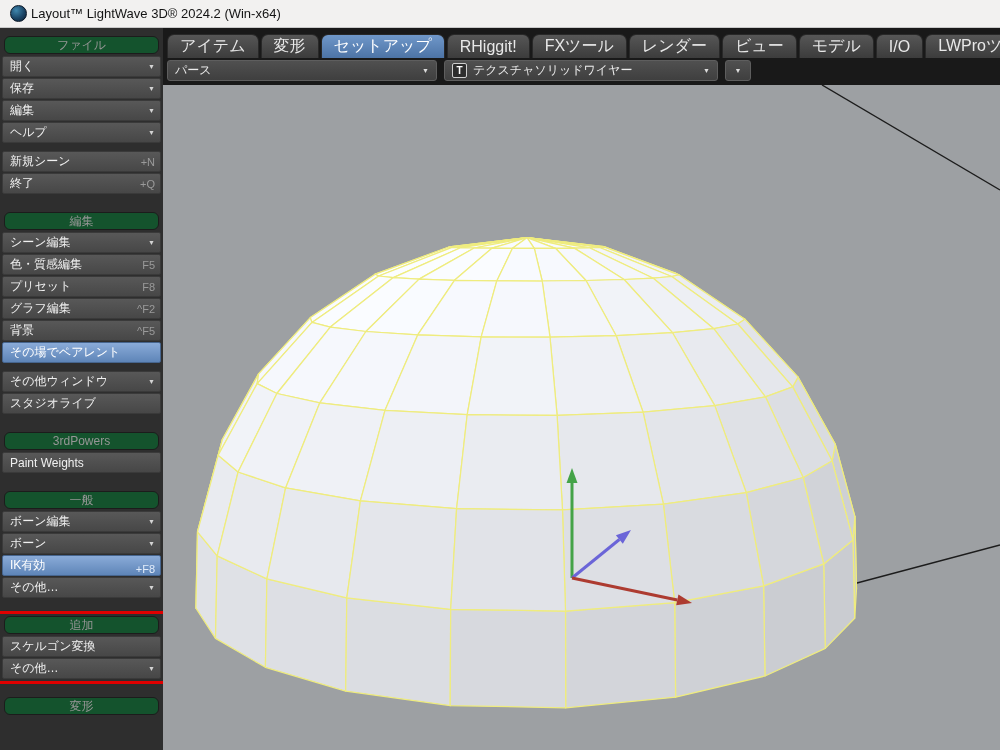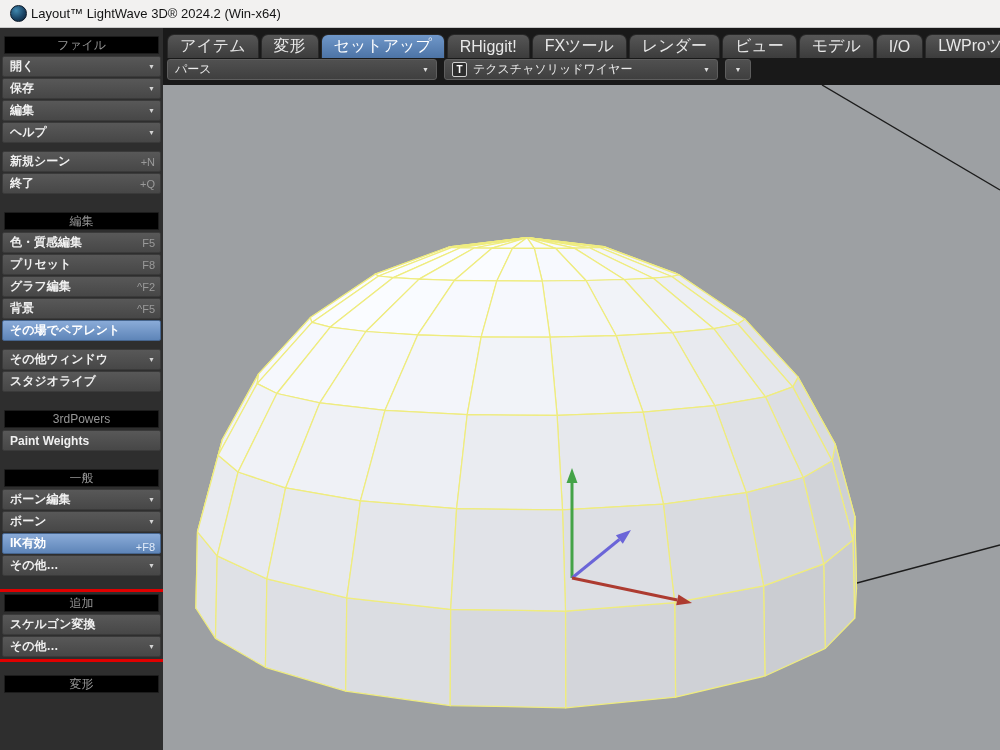--- a/index.html
+++ b/index.html
@@ -12,44 +12,44 @@
               background:radial-gradient(circle at 35% 30%, #3f86ad 0%, #1b4566 55%, #0b1c30 100%);
               border:1px solid #0a1626; flex:none; }
   .title-text { font-size:13px; color:#141414; white-space:nowrap; }
 
   .main { display:flex; height:722px; background:#161616; }
 
   
   .sidebar { width:163px; flex:none; background:#2e2e2e; padding:8px 2px 0 2px; overflow:hidden; }
   .section { margin-bottom:18px; }
   .section.annotated { outline:3px solid var(--annot,#e00000); outline-offset:2px; }
-  .section-header { height:18px; margin:0 2px 2px 2px; background:#000000; color:#969696;
+  .section-header { height:18px; margin:0 2px 2px 2px; background:#14532d; color:#969696;
                     font-size:12px; display:flex; align-items:center; justify-content:center;
-                    border:1px solid #1c1c1c; border-radius:1px; }
+                    border:1px solid #1c1c1c; border-radius:6px; }
   .row { height:21px; margin-bottom:1px; border-radius:2px; border:1px solid #3a3a3a;
          background:linear-gradient(#585858,#474747); color:#f0f0f0; font-size:12px;
          display:flex; align-items:center; padding:0 5px 0 7px; cursor:default; }
   .row.gap { margin-top:8px; }
-  .row .lab { flex:1; white-space:nowrap; overflow:hidden;font-weight:bold; }
+  .row .lab { flex:1; white-space:nowrap; overflow:hidden; }
   .row .sc  { color:#9a9a9a; font-size:11px; margin-left:4px; }
   .row .cv  { color:#d4d4d4; font-size:7px; margin-left:4px; }
   .row.hl { background:linear-gradient(#8aabd8,var(--hl,#5e85b8)); border-color:#46658e; color:#fff; }
   .row.hl .sc { color:#e2ecfa;margin-top:7px; }
 
   
   .content { flex:1; min-width:0; display:flex; flex-direction:column; }
   .tabbar { height:30px; background:#191919; display:flex; align-items:flex-end;
             gap:2px; padding:4px 0 0 4px; overflow:hidden; }
   .tab { height:24px; padding:0 12px; display:flex; align-items:center; white-space:nowrap;
          font-size:16px; color:#e8e8e8; background:linear-gradient(#565656,#3c3c3c);
          border:1px solid #282828; border-bottom:none; border-radius:7px 7px 0 0; }
   .tab.selected { background:linear-gradient(#6f97c9,var(--accent,#4d74a6)); color:#fff; }
 
-  .viewbar { height:27px; background:#191919; display:flex; align-items:flex-end;
-             gap:7px; padding:15px 6px 5px 4px; }
+  .viewbar { height:27px; background:#191919; display:flex; align-items:flex-start;
+             gap:7px; padding:2px 6px 5px 4px; }
   .dd { height:21px; background:linear-gradient(#505050,#3f3f3f); border:1px solid #5e5e5e;
         border-radius:3px; display:flex; align-items:center; gap:6px; padding:0 7px;
         font-size:12px; color:#ececec; }
   .dd .cv { margin-left:auto; font-size:7px; color:#ddd; }
   .dd.view  { width:270px; }
   .dd.shade { width:274px; }
   .dd.small { width:26px; justify-content:center; }
   .dd.small .cv { margin-left:0; }
   .ticon { width:15px; height:15px; flex:none; border:1px solid #cfcfcf; border-radius:2px;
            background:#2e2e2e; color:#fff; font-size:10px; font-weight:bold;
@@ -91,20 +91,24 @@
             <span class="lab">新規シーン</span>
             <span class="sc">+N</span>
           </div>
           <div class="row">
             <span class="lab">終了</span>
             <span class="sc">+Q</span>
           </div>
         </div>
         <div class="section">
           <div class="section-header">編集</div>
+          <div class="row">
+            <span class="lab">シーン編集</span>
+            <span class="cv">▼</span>
+          </div>
           <div class="row">
             <span class="lab">色・質感編集</span>
             <span class="sc">F5</span>
           </div>
           <div class="row">
             <span class="lab">プリセット</span>
             <span class="sc">F8</span>
           </div>
           <div class="row">
             <span class="lab">グラフ編集</span>

